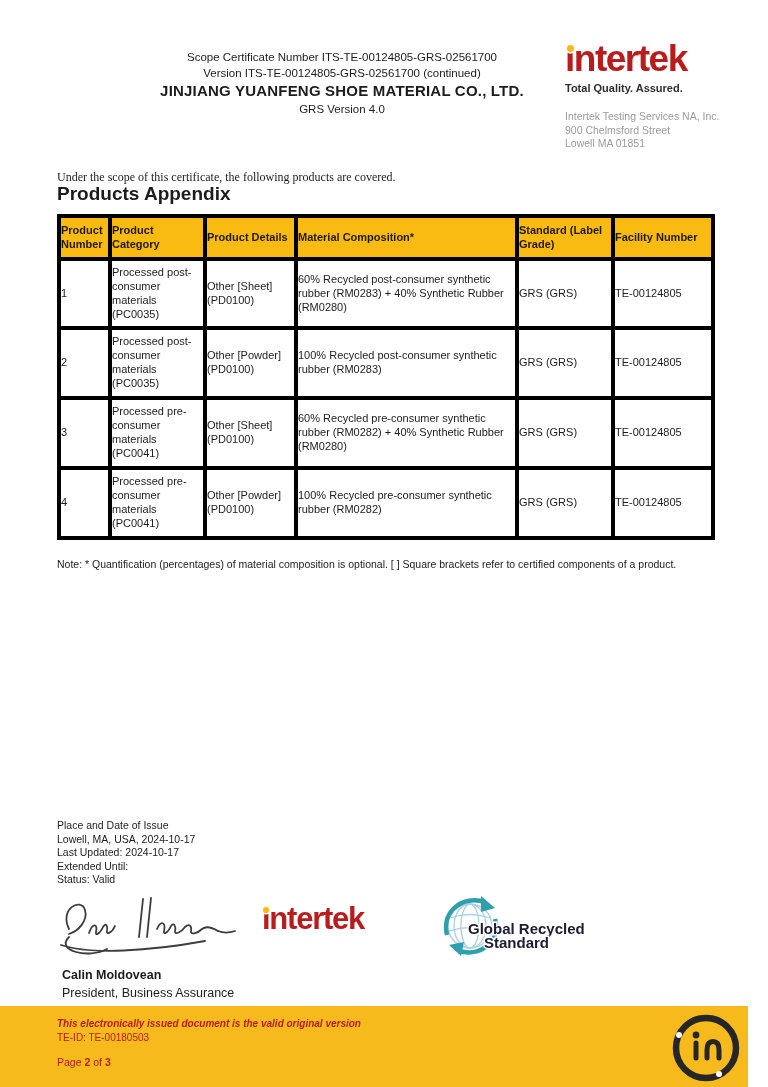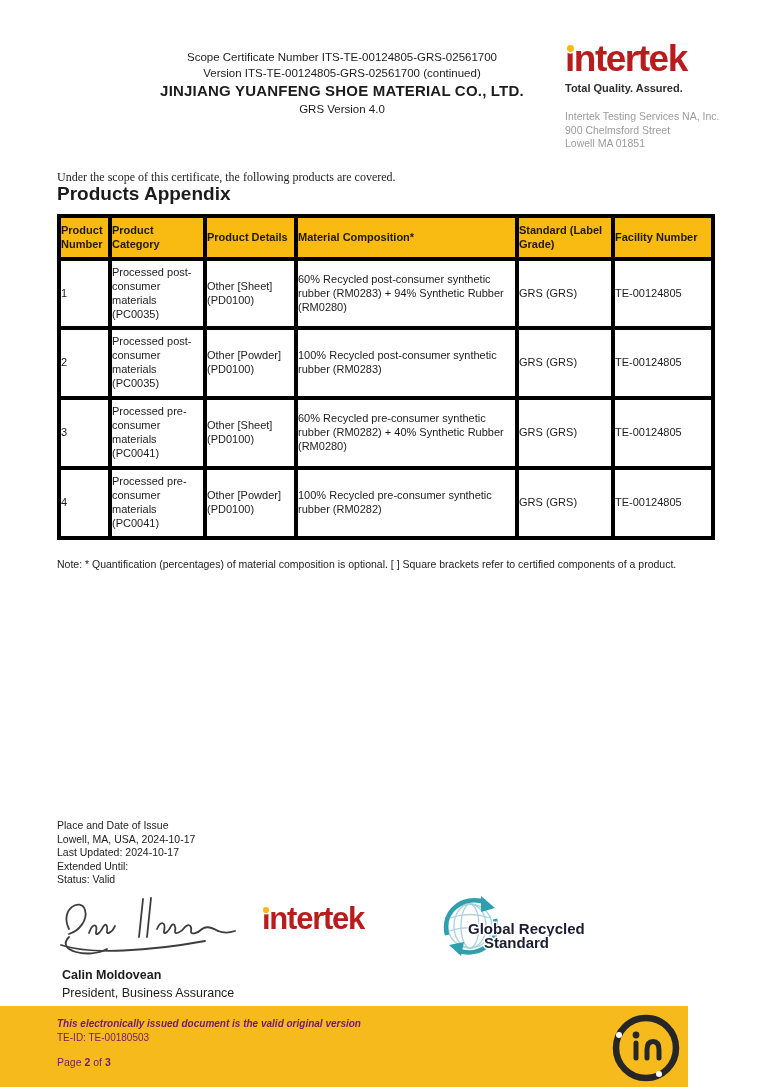--- a/index.html
+++ b/index.html
@@ -44,21 +44,21 @@
   .issue{position:absolute;left:57px;top:819px;font-size:10.5px;line-height:13.5px;}
   
   .signature-svg{position:absolute;left:55px;top:893px;}
   .intertek-center{position:absolute;left:262px;top:903px;}
   .intertek-center .intertek-word{font-size:31px;}
   .grs-svg{position:absolute;left:443px;top:893px;}
   .sig-name{position:absolute;left:62px;top:968px;font-size:12.5px;font-weight:bold;}
   .sig-title{position:absolute;left:62px;top:986px;font-size:12.5px;}
   
   .footer{
-    position:absolute;left:0;top:1006px;width:688px;height:81px;background:#F6BA1C;color:#701a75;
+    position:absolute;left:0;top:1006px;width:748px;height:81px;background:#F6BA1C;color:#b91c1c;
   }
   .footer-line1{position:absolute;left:57px;top:12px;font-size:10px;font-style:italic;font-weight:bold;}
   .footer-line2{position:absolute;left:57px;top:26px;font-size:10px;}
   .footer-page{position:absolute;left:57px;top:50px;font-size:10.5px;}
   .footer-page b{font-weight:bold;}
   .footer-logo{position:absolute;right:4px;top:4px;}
 </style>
 </head>
 <body>
 
@@ -102,21 +102,21 @@
             <th>Material Composition*</th>
             <th>Standard (Label Grade)</th>
             <th>Facility Number</th>
           </tr>
       </thead>
       <tbody>
           <tr>
             <td>1</td>
             <td>Processed post-consumer materials (PC0035)</td>
             <td>Other [Sheet] (PD0100)</td>
-            <td>60% Recycled post-consumer synthetic rubber (RM0283) + 94% Synthetic Rubber (RM0280)</td>
+            <td>60% Recycled post-consumer synthetic rubber (RM0283) + 40% Synthetic Rubber (RM0280)</td>
             <td>GRS (GRS)</td>
             <td>TE-00124805</td>
           </tr>
           <tr>
             <td>2</td>
             <td>Processed post-consumer materials (PC0035)</td>
             <td>Other [Powder] (PD0100)</td>
             <td>100% Recycled post-consumer synthetic rubber (RM0283)</td>
             <td>GRS (GRS)</td>
             <td>TE-00124805</td>

